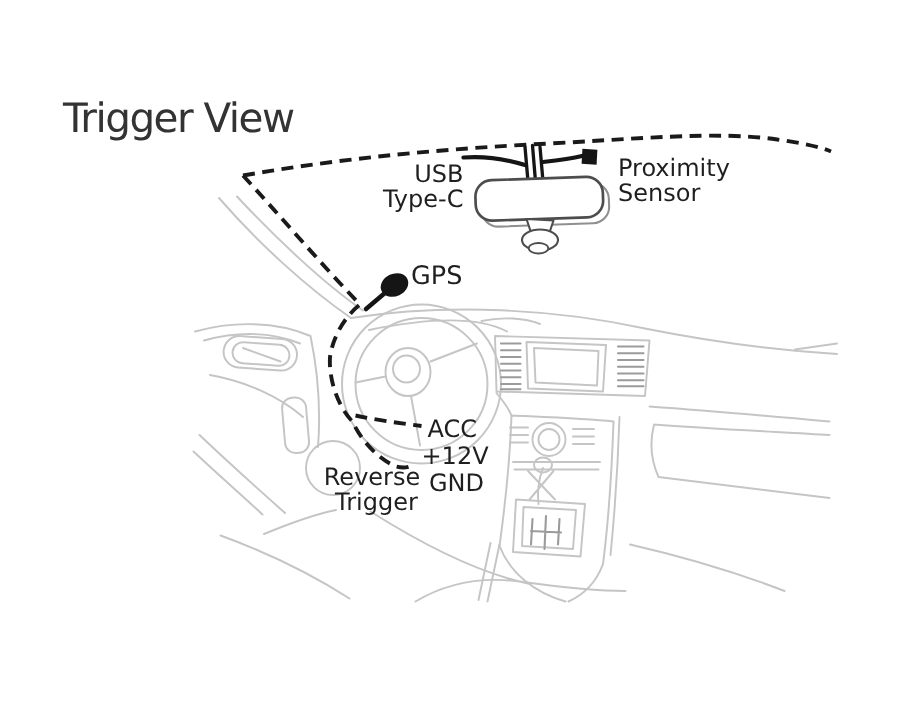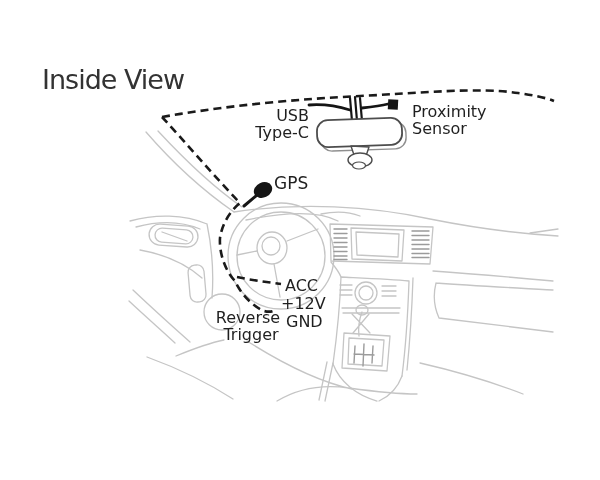--- a/index.html
+++ b/index.html
@@ -25,21 +25,21 @@
   .mirror   { stroke: var(--mirror-outline, #4d4d4d); fill: #ffffff; stroke-width: 1.8; stroke-linejoin: round; }
   .mirror-shadow { stroke: #8f8f8f; fill: none; stroke-width: 1.4; }
   text.lbl  { font-family: "DejaVu Sans", "Liberation Sans", sans-serif; font-size: 16px; fill: var(--label-text, #1f1f1f); }
   text.lbl-big { font-size: 17px; }
 </style>
 </head>
 <body>
 
 <div class="stage">
 
-  <div class="title">Inside View</div>
+  <div class="title">Trigger View</div>
 
   <svg width="600" height="480" viewBox="0 0 600 480">
 
     <g class="art">
       <path d="M146,132 C172,162 205,192 234,212 M158,131 C184,159 216,189 242,207"></path>
       <path d="M234,212 C300,202 370,206 430,219 C480,229 525,234 558,236 M246,220 C290,211 321,212 338,221 M530,233 L558,229"></path>
       <path d="M321,214 C335,211 350,212 360,216 M331,262 C336,268 339,272 341,277"></path>
 
       <path d="M130,221 C155,214 184,214 207,224 M136,227 C158,221 181,221 200,229 M207,224 C212,248 214,272 212,298"></path>
       <g>

